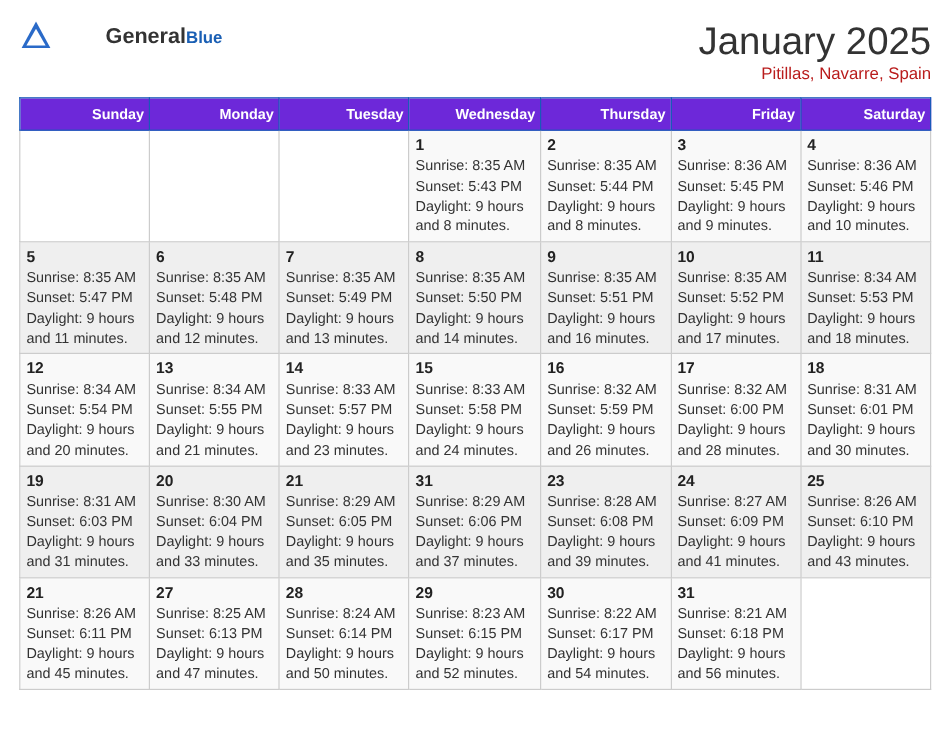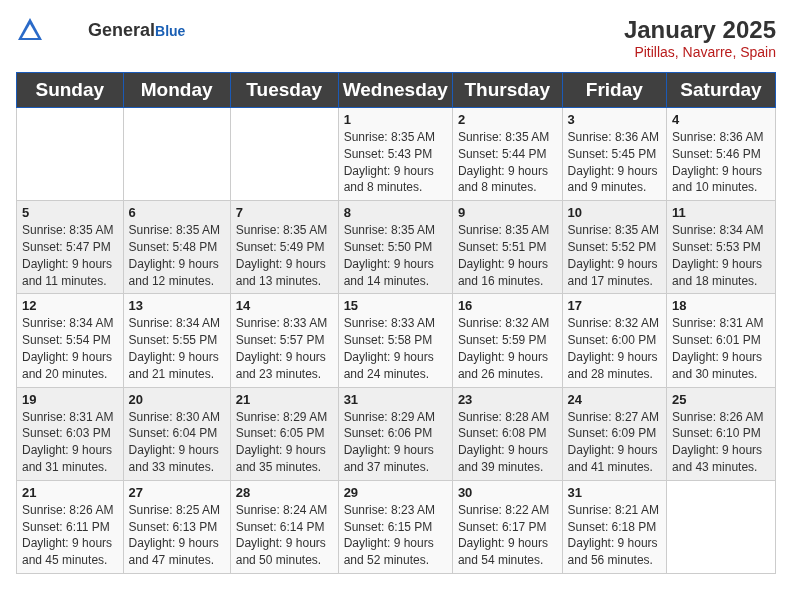--- a/index.html
+++ b/index.html
@@ -33,39 +33,39 @@
     }
     .logo-icon {
       width: 28px;
       height: 28px;
       margin-right: 2px;
     }
     .title-area {
       text-align: right;
     }
     .month-title {
-      font-size: 24px;
-      font-weight: bold;
+      font-size: 32px;
+      font-weight: normal;
       color: #333;
     }
     .location-title {
       font-size: 14px;
       color: #b91c1c;
     }
     .calendar-table {
       width: 100%;
       border-collapse: collapse;
       border: 1px solid #ccc;
     }
     .calendar-table th {
-      background-color: #404040;
+      background-color: #6d28d9;
       color: #fff;
-      font-size: 19px;
+      font-size: 12px;
       padding: 6px 4px;
-      text-align: center;
+      text-align: right;
       border: 1px solid #1a5ab8;
     }
     .calendar-table td {
       vertical-align: top;
       border: 1px solid #ccc;
       padding: 4px 5px;
       width: 113px;
       min-height: 80px;
       background: #fff;
     }

